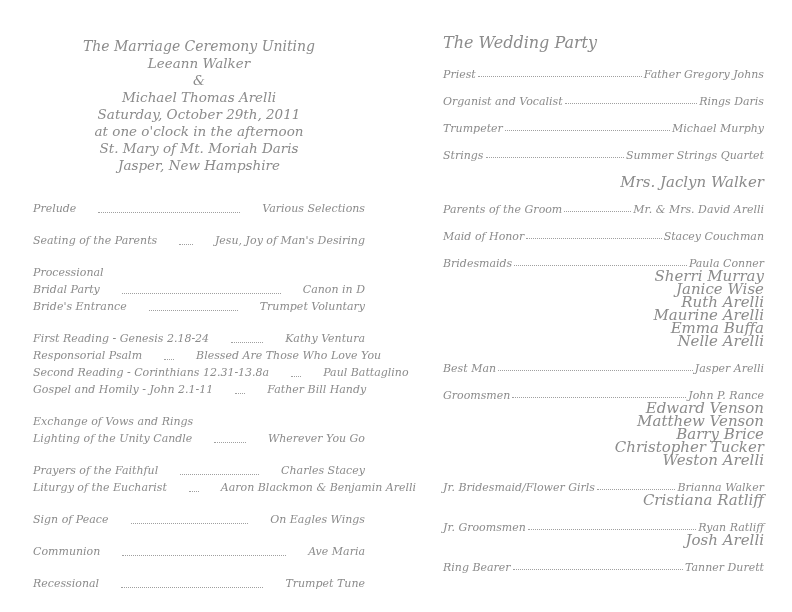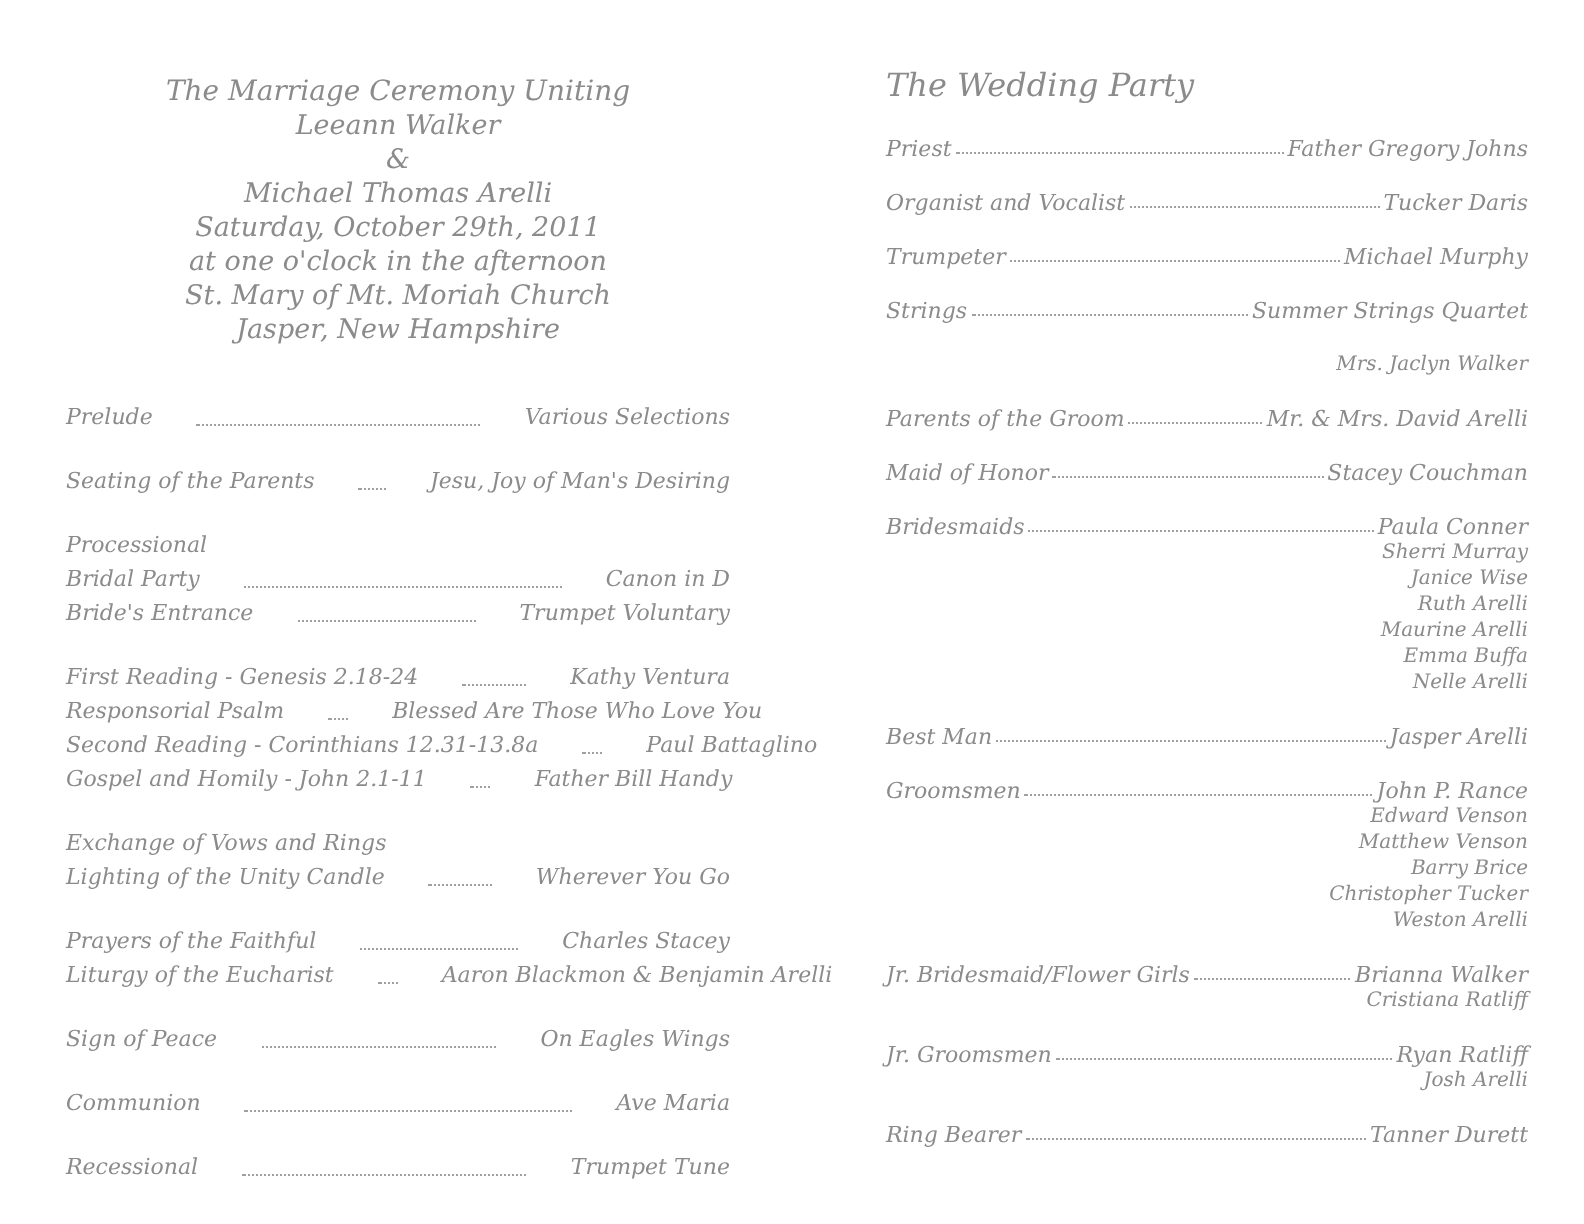--- a/index.html
+++ b/index.html
@@ -26,35 +26,35 @@
   .row .label { white-space: nowrap; }
   .row .value { white-space: nowrap; }
   .leader {
     flex: 1;
     border-bottom: 1px dotted #a0a0a0;
     margin: 0 2px 4px 2px;
     min-width: 10px;
   }
   .page-left  .section { margin-bottom: 15px; }
   .page-right .section { margin-bottom: 14px; }
-  .extra { text-align: right; font-size: 10px; }
+  .extra { text-align: right; font-size: 15px; }
   .page-right .extra { line-height: 13px; }
 </style>
 </head>
 <body>
 
 <div class="page page-left">
   <div class="left-title">
       <div class="title-line">The Marriage Ceremony Uniting</div>
       <div class="title-line">Leeann Walker</div>
       <div class="title-line">&amp;</div>
       <div class="title-line">Michael Thomas Arelli</div>
       <div class="title-line">Saturday, October 29th, 2011</div>
       <div class="title-line">at one o'clock in the afternoon</div>
-      <div class="title-line">St. Mary of Mt. Moriah Church</div>
+      <div class="title-line">St. Mary of Mt. Moriah Daris</div>
       <div class="title-line">Jasper, New Hampshire</div>
     </div>
   <div>
       <div class="section">
         <div class="row">
           <span class="label">Prelude</span>
           <span class="leader"></span>
           <span class="value">Various Selections</span>
         </div>
       </div>
@@ -155,21 +155,21 @@
         <div class="row">
           <span class="label">Priest</span>
           <span class="leader"></span>
           <span class="value">Father Gregory Johns</span>
         </div>
       </div>
       <div class="section">
         <div class="row">
           <span class="label">Organist and Vocalist</span>
           <span class="leader"></span>
-          <span class="value">Tucker Daris</span>
+          <span class="value">Rings Daris</span>
         </div>
       </div>
       <div class="section">
         <div class="row">
           <span class="label">Trumpeter</span>
           <span class="leader"></span>
           <span class="value">Michael Murphy</span>
         </div>
       </div>
       <div class="section">

